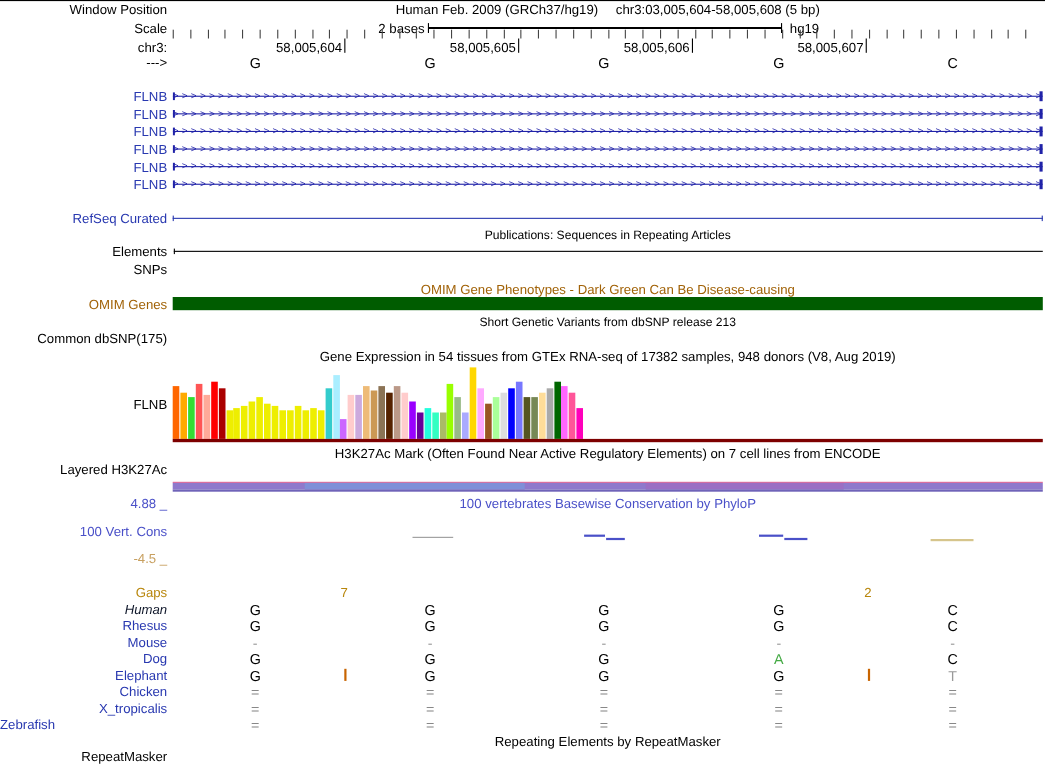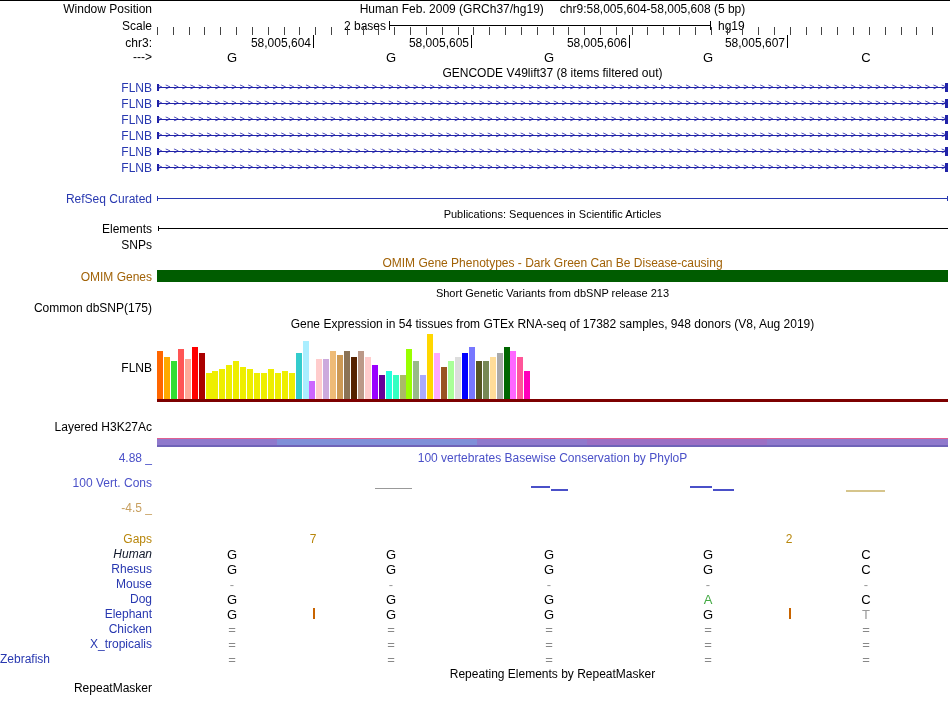--- a/index.html
+++ b/index.html
@@ -19,40 +19,39 @@
 </style>
 </head>
 <body>
 
 <div class="browser" id="browser">
 
   <div class="topline"></div>
 
   <div class="ll" style="top:2px">Window Position</div>
   <div class="ct" style="top:2px">
-    <span style="margin-right:16px">Human Feb. 2009 (GRCh37/hg19)</span><span>chr9:58,005,604-58,005,608 (5 bp)</span>
+    <span style="margin-right:16px">Human Feb. 2009 (GRCh37/hg19)</span><span>chr3:03,005,604-58,005,608 (5 bp)</span>
   </div>
 
   <div class="ll" style="top:19px">Scale</div>
   <div style="position:absolute;left:286px;top:19px;width:100px;text-align:right">2 bases</div>
   <div class="scalebar"></div>
   <div style="position:absolute;left:718px;top:19px">hg19</div>
 
   <div class="ll" style="top:36px">chr3:</div>
 
   <div class="ll" style="top:50px">---&gt;</div>
 
-  <div class="ct" style="top:66px">GENCODE V49lift37 (8 items filtered out)</div>
 
   <div class="ll blue" style="top:192px">RefSeq Curated</div>
   <div style="position:absolute;left:157px;top:198px;width:791px;height:1px;background:#2838B0"></div>
   <div style="position:absolute;left:157px;top:196px;width:1px;height:5px;background:#2838B0"></div>
   <div style="position:absolute;left:947px;top:196px;width:1px;height:5px;background:#2838B0"></div>
 
-  <div class="ct sm" style="top:208px">Publications: Sequences in Scientific Articles</div>
+  <div class="ct sm" style="top:208px">Publications: Sequences in Repeating Articles</div>
   <div class="ll" style="top:222px">Elements</div>
   <div style="position:absolute;left:158px;top:228px;width:790px;height:1px;background:#000"></div>
   <div style="position:absolute;left:158px;top:226px;width:1px;height:5px;background:#000"></div>
 
   <div class="ll" style="top:238px">SNPs</div>
 
   <div class="ct green" style="top:256px">OMIM Gene Phenotypes - Dark Green Can Be Disease-causing</div>
   <div class="ll green" style="top:270px">OMIM Genes</div>
   <div style="position:absolute;left:157px;top:270px;width:791px;height:12px;background:#005C00"></div>
 
@@ -112,20 +111,21 @@
       <div style="position: absolute; left: 325.71px; top: 27px; width: 6px; height: 38px; background: rgb(119, 136, 85);"></div>
       <div style="position: absolute; left: 332.64px; top: 23px; width: 6px; height: 42px; background: rgb(255, 221, 153);"></div>
       <div style="position: absolute; left: 339.57px; top: 19px; width: 6px; height: 46px; background: rgb(170, 170, 170);"></div>
       <div style="position: absolute; left: 346.5px; top: 13px; width: 6px; height: 52px; background: rgb(0, 102, 0);"></div>
       <div style="position: absolute; left: 353.43px; top: 17px; width: 6px; height: 48px; background: rgb(255, 102, 255);"></div>
       <div style="position: absolute; left: 360.36px; top: 23px; width: 6px; height: 42px; background: rgb(255, 85, 153);"></div>
       <div style="position: absolute; left: 367.29px; top: 37px; width: 6px; height: 28px; background: rgb(255, 0, 187);"></div>
     </div>
   <div style="position:absolute;left:157px;top:399px;width:791px;height:3px;background:#7D0000"></div>
 
+  <div class="ct" style="top:405px">H3K27Ac Mark (Often Found Near Active Regulatory Elements) on 7 cell lines from ENCODE</div>
   <div class="ll" style="top:420px">Layered H3K27Ac</div>
   <div id="h3k-strip" style="position:absolute;left:157px;top:438px;width:791px;height:10px">
       <div style="position: absolute; left: 0px; top: 0px; width: 791px; height: 1px; background: rgb(224, 96, 144);"></div>
       <div style="position: absolute; left: 0px; top: 1px; width: 791px; height: 6px; background: rgb(143, 121, 204);"></div>
       <div style="position: absolute; left: 120px; top: 1px; width: 200px; height: 6px; background: rgb(127, 143, 216);"></div>
       <div style="position: absolute; left: 430px; top: 1px; width: 180px; height: 6px; background: rgb(155, 111, 196);"></div>
       <div style="position: absolute; left: 0px; top: 7px; width: 791px; height: 2px; background: rgb(111, 99, 184);"></div>
     </div>
 
   <div class="ct pblue" style="top:451px">100 vertebrates Basewise Conservation by PhyloP</div>

